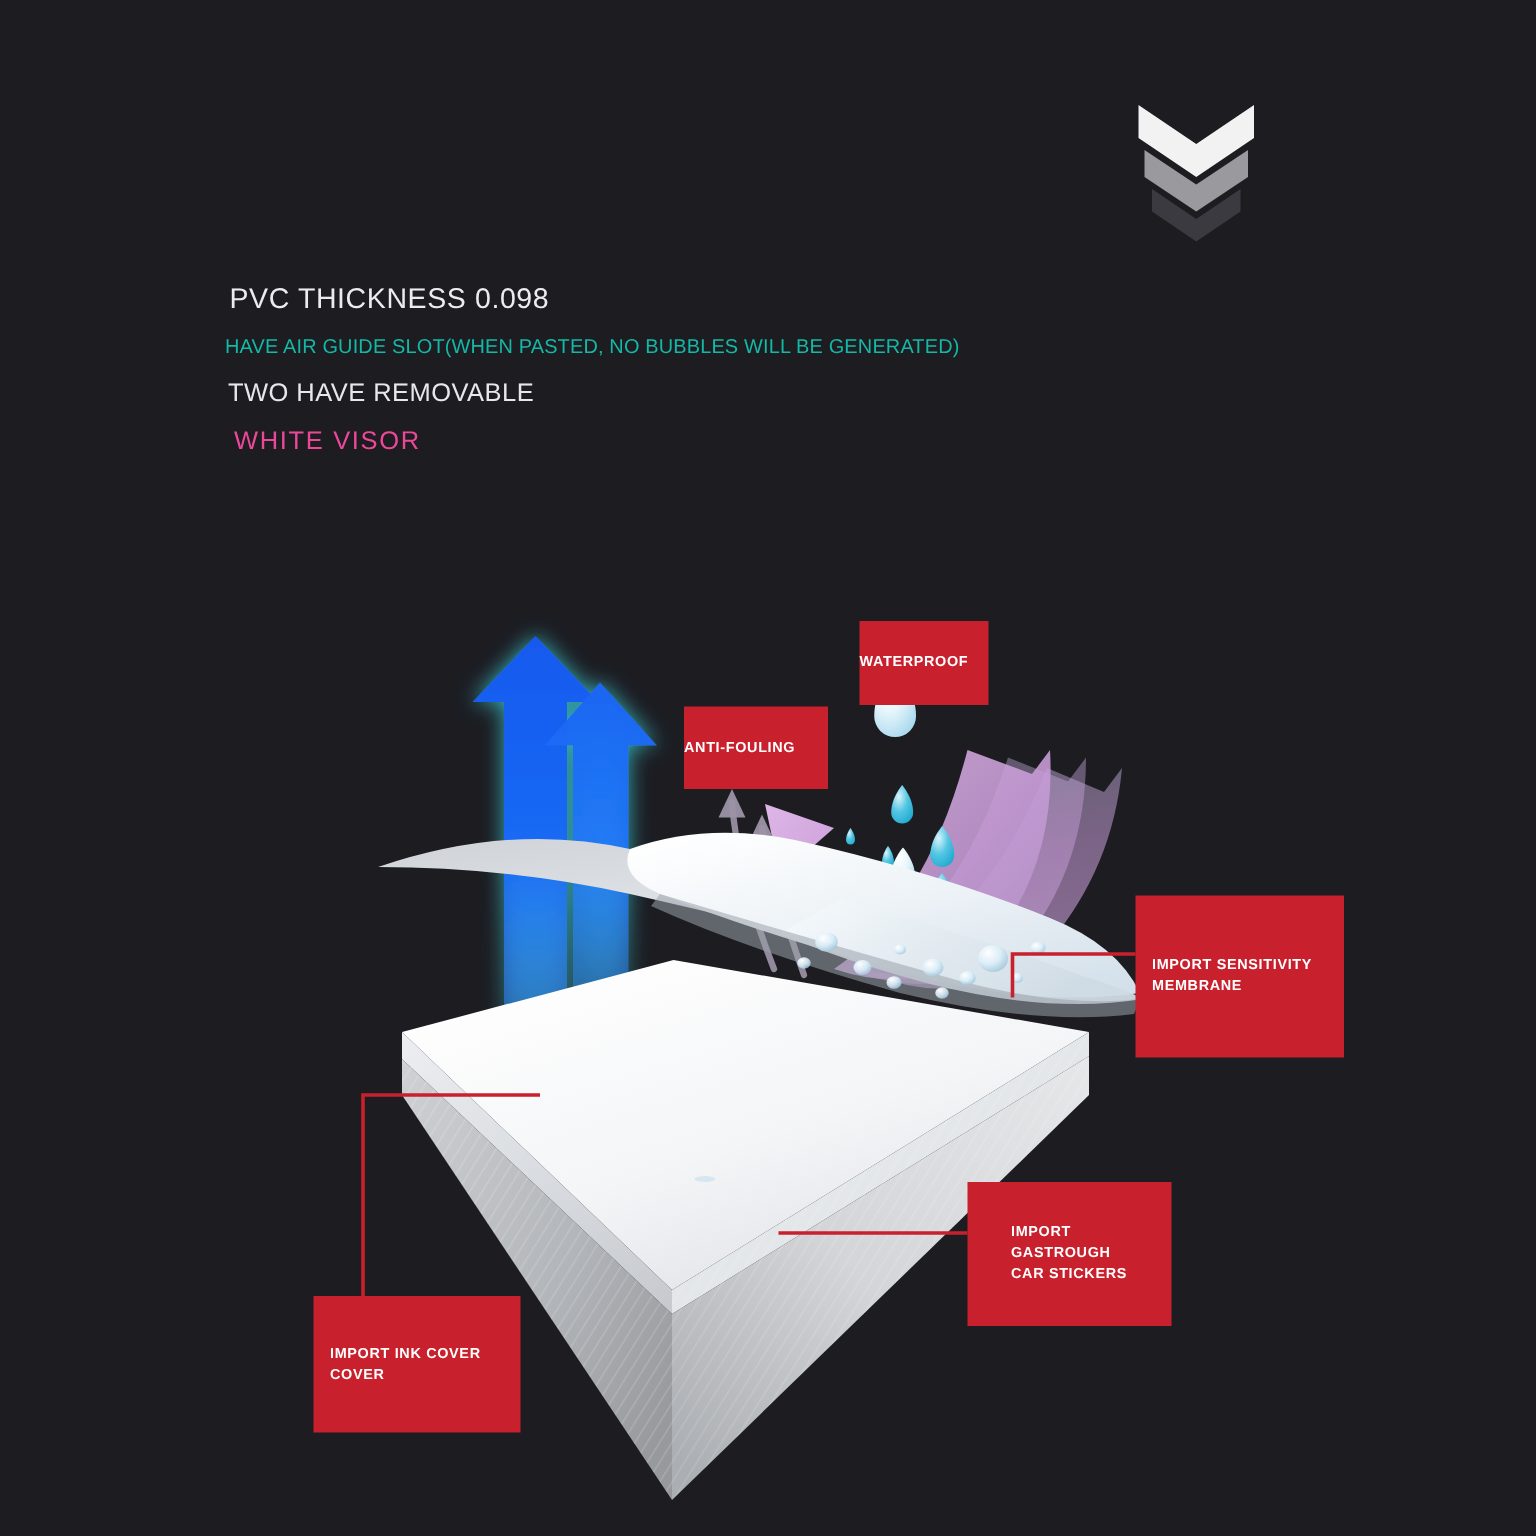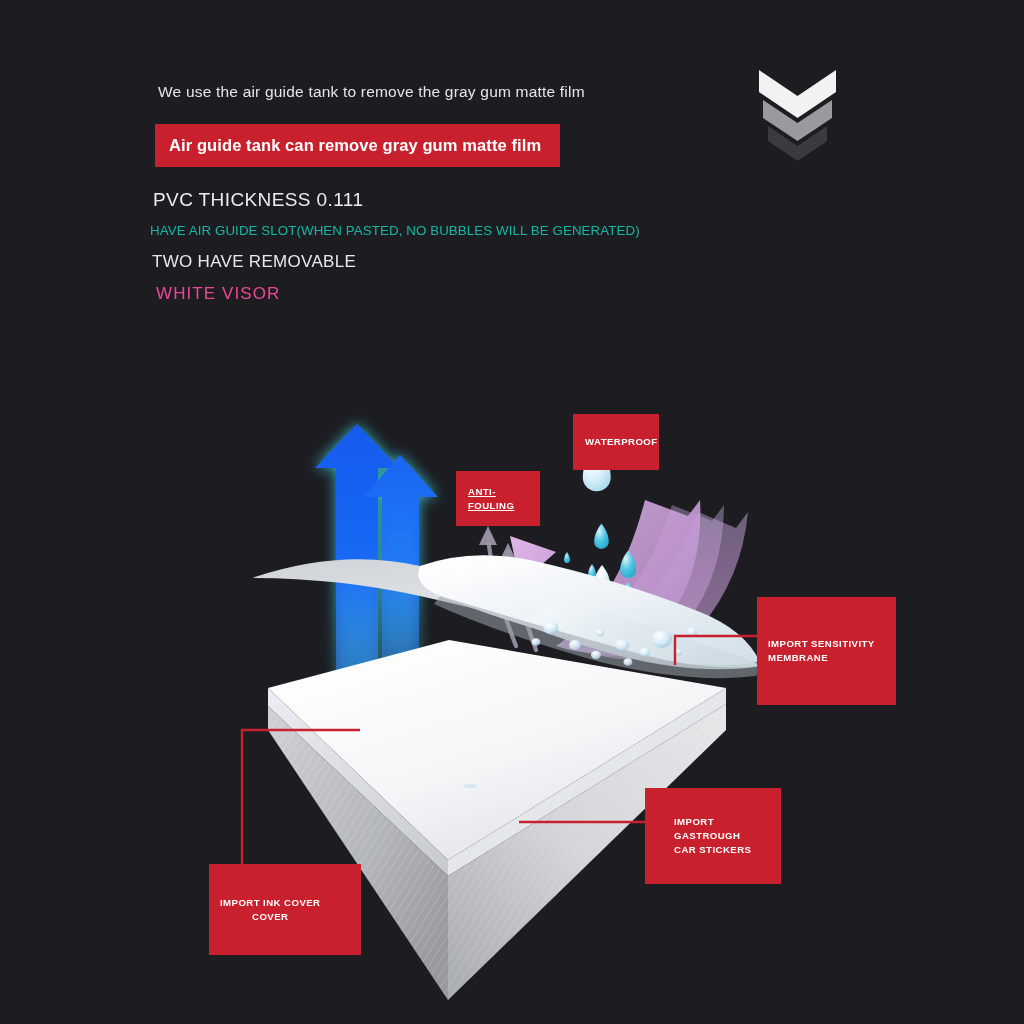--- a/index.html
+++ b/index.html
@@ -38,43 +38,39 @@
 
   
   #logo{position:absolute;left:755px;top:70px;width:85px;height:95px;}
 
   
   .lbl{
     position:absolute;background:#c8202c;color:#fff;
     display:flex;align-items:center;
     font-size:9.6px;font-weight:bold;letter-spacing:.45px;line-height:1.45;
   }
-  .lbl span{padding-left:12px;padding-right:8px;}
+  .lbl span{padding-right:8px;}
   #lbl-waterproof{left:573px;top:414px;width:86px;height:56px;}
-  #lbl-antifouling{left:456px;top:471px;width:84px;height:55px;text-decoration:underline;}
+  #lbl-antifouling{left:456px;top:471px;width:96px;height:55px;}
   #lbl-membrane{left:757px;top:597px;width:139px;height:108px;}
   #lbl-gastrough{left:645px;top:788px;width:136px;height:96px;padding-left:18px;}
-  #lbl-ink{left:209px;top:864px;width:152px;height:91px;text-align:center;}
+  #lbl-ink{left:209px;top:864px;width:138px;height:91px;}
   #lbl-membrane span, #lbl-gastrough span, #lbl-ink span{padding-left:11px;}
 
   
   #art{position:absolute;left:0;top:0;width:1024px;height:1024px;}
 </style>
 </head>
 <body>
 
 <div id="page">
 
-  <div id="headline">We use the air guide tank to remove the gray gum matte film</div>
-
-  <div id="redbanner">
-    <span>Air guide tank can remove gray gum matte film</span>
-  </div>
-
-  <div class="spec" id="spec0">PVC THICKNESS 0.111</div>
+
+
+  <div class="spec" id="spec0">PVC THICKNESS 0.098</div>
   <div class="spec" id="spec1">HAVE AIR GUIDE SLOT(WHEN PASTED, NO BUBBLES WILL BE GENERATED)</div>
   <div class="spec" id="spec2">TWO HAVE REMOVABLE</div>
   <div class="spec" id="spec3">WHITE VISOR</div>
 
   <svg id="logo" viewBox="0 0 85 95">
     <polygon points="4,0 42.5,26 81,0 81,22 42.5,48 4,22" fill="#f2f2f2"></polygon>
     <polygon points="8,30 42.5,53 77,30 77,48 42.5,71 8,48" fill="#9a9a9e"></polygon>
     <polygon points="13,56 42.5,76 72,56 72,71 42.5,91 13,71" fill="#3a3a40"></polygon>
   </svg>
 

